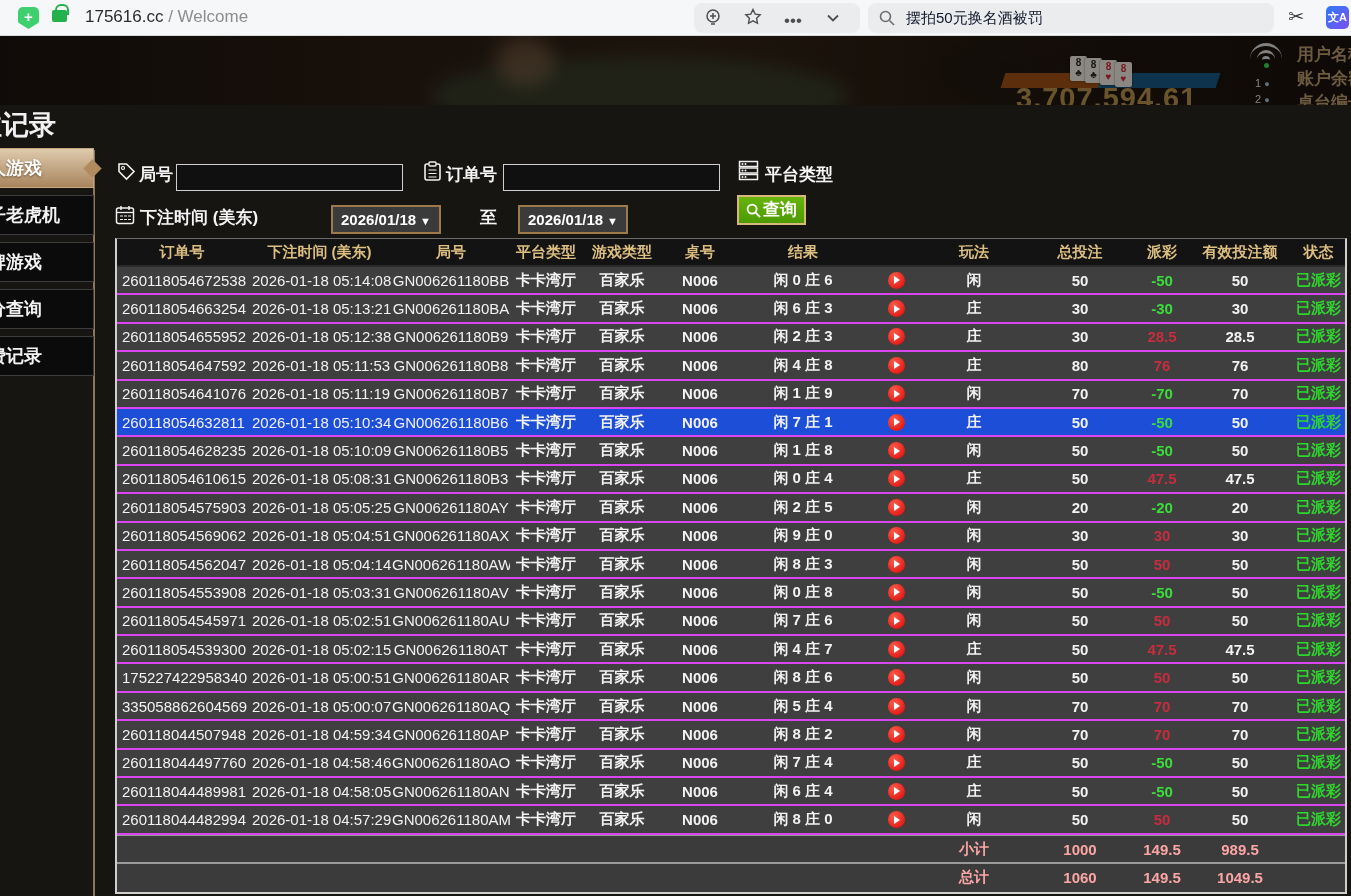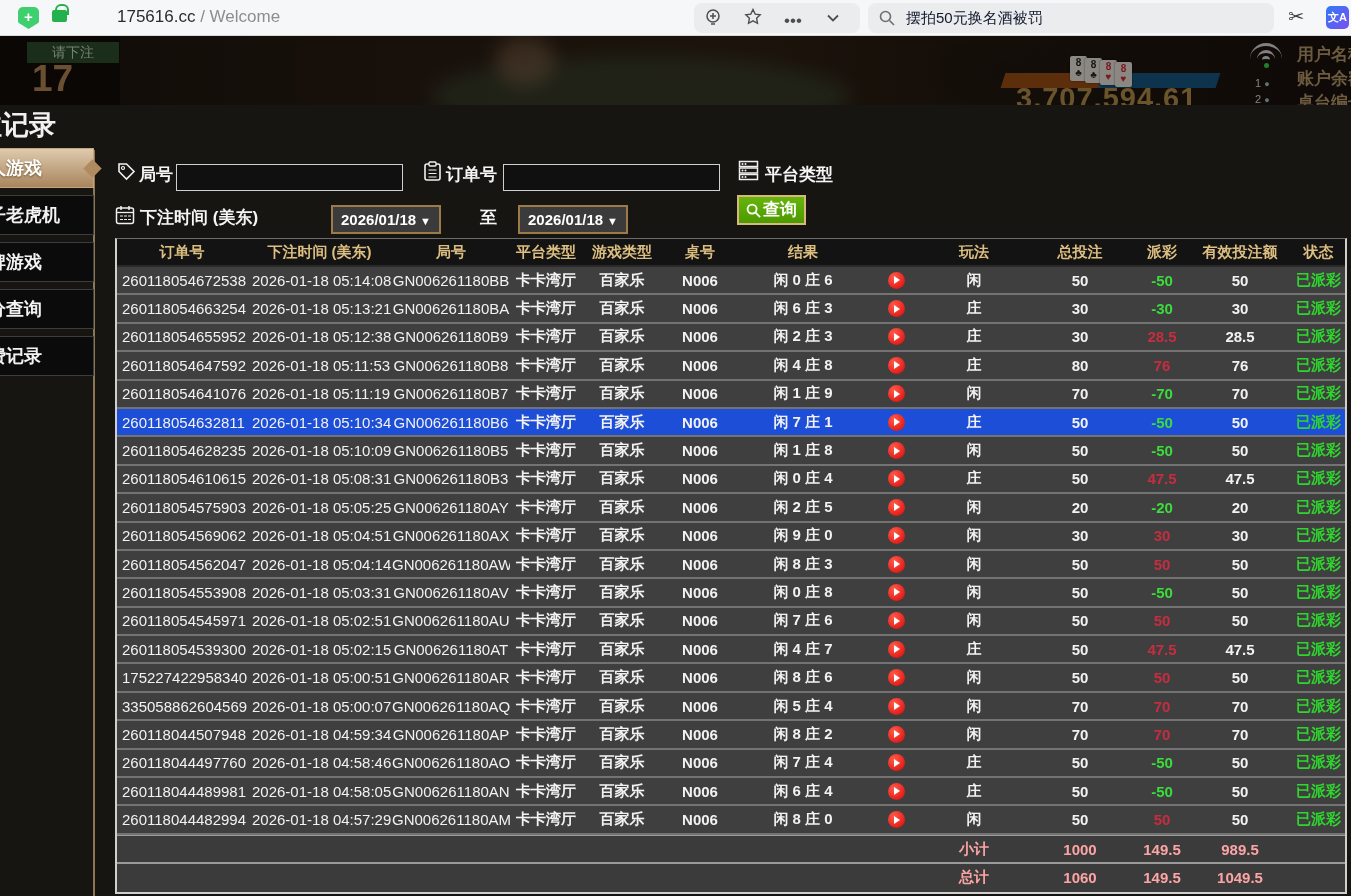--- a/index.html
+++ b/index.html
@@ -6,21 +6,21 @@
   html,body { width:1351px; height:896px; overflow:hidden; background:#000; }
   body { font-family:"Liberation Sans","DejaVu Sans",sans-serif; }
   .screen { position:absolute; width:1351px; height:896px; background:#161412; }
 
   
   .browser-bar { position:absolute; left:0; top:0; width:1351px; height:36px; background:#f6f7f8; border-bottom:1px solid #d9d9d9; }
   .shield { position:absolute; left:18px; top:7px; width:21px; height:22px; background:#3ecf6e; border-radius:5px 5px 8px 8px; clip-path:polygon(0 0,100% 0,100% 70%,50% 100%,0 70%); }
   .shield::after { content:"+"; position:absolute; left:0; top:0; width:100%; text-align:center; color:#fff; font-size:15px; font-weight:bold; line-height:20px; }
   .lock { position:absolute; left:52px; top:10px; width:15px; height:12px; background:#22b14c; border-radius:2px; }
   .lock::before { content:""; position:absolute; left:2.5px; top:-6px; width:10px; height:9px; border:2.5px solid #22b14c; border-bottom:none; border-radius:6px 6px 0 0; }
-  .url { position:absolute; left:85px; top:7px; font-size:17px; color:#2b2b2b;margin-left:32px; }
+  .url { position:absolute; left:85px; top:7px; font-size:17px; color:#2b2b2b; }
   .url .path { color:#8d8d8d; }
   .tool-pill { position:absolute; left:694px; top:3px; width:166px; height:30px; background:#ebecee; border-radius:8px; }
   .tb-ic { position:absolute; top:5px; width:26px; height:26px; color:#4e4e4e; font-size:17px; text-align:center; line-height:26px; }
   .search-pill { position:absolute; left:868px; top:3px; width:406px; height:30px; background:#ebecee; border-radius:8px; color:#0f172a; font-size:15px; line-height:30px; }
   .search-pill svg { position:absolute; left:11px; top:7px; }
   .search-pill span { position:absolute; left:38px; }
   .scissors { position:absolute; left:1288px; top:5px; font-size:19px; color:#3a3a3a; }
   .translate { position:absolute; left:1326px; top:6px; width:23px; height:23px; border-radius:5px; background:linear-gradient(135deg,#2f7bf5,#7a4ff0); color:#fff; font-size:11px; font-weight:bold; text-align:center; line-height:23px; }
 
   
@@ -60,21 +60,21 @@
   .txt-input { position:absolute; height:27px; background:#101010; border:1px solid #cfcfcf; color:#eee; font-size:14px; padding:0 6px; }
   .sel { position:absolute; background:#3b3b3b; border:2px solid #9c7a4a; color:#fff; font-size:15px; font-weight:bold; text-align:center; cursor:pointer; }
   .sel .car { font-size:11px; margin-left:4px; }
   .sel-platform { text-align:left; padding-left:9px; background:#2c2c2c; }
   .sel-platform .car { position:absolute; right:10px; top:1px; }
   .btn-query { position:absolute; left:737px; top:90px; width:69px; height:30px; background:linear-gradient(#66b40a,#4c9a00); border:2px solid #d8b87a; color:#fff; font-size:17px; font-weight:bold; text-align:center; line-height:26px; cursor:pointer; }
   .btn-query svg { vertical-align:-3px; margin-right:2px; }
 
   
   .btable { position:absolute; left:115px; top:133px; width:1232px; border:2px solid #cfcfcf; border-top:1px solid #6b6b6b; background:#403f3f; }
-  .trow { display:grid; grid-template-columns:130px 145px 118px 72px 80px 76px 130px 56px 100px 112px 52px 104px 53px; align-items:center; height:28.4px; background:#403f3f; border-bottom:2px solid #737373; color:#f2f2f2; font-size:15px; }
+  .trow { display:grid; grid-template-columns:130px 145px 118px 72px 80px 76px 130px 56px 100px 112px 52px 104px 53px; align-items:center; height:28.4px; background:#403f3f; border-bottom:2px solid #d946ef; color:#f2f2f2; font-size:15px; }
   .trow.head { height:28px; background:#131313; color:#dcbe81; font-weight:bold; border-bottom:2px solid #2a2a2a; }
   .trow.hl { background:#1d4ed8; }
   .tc { text-align:center; white-space:nowrap; overflow:hidden; }
   .tc.l { text-align:left; padding-left:5px; }
   .tc.bold { font-weight:bold; }
   .pos { color:#c62d3f; }
   .neg { color:#3bdc3b; }
   .status-ok { color:#2ed62e; font-weight:bold; }
   .playbtn { width:17px; height:17px; margin:0 auto; border-radius:50%; background:radial-gradient(circle at 35% 30%,#ff5a4a,#d90606); cursor:pointer; position:relative; }
   .playbtn::after { content:""; position:absolute; left:6.5px; top:4.5px; border-left:6px solid #fff; border-top:4px solid transparent; border-bottom:4px solid transparent; }
@@ -139,24 +139,20 @@
       <i style="left:9px;top:9px;width:18px;height:18px;"></i>
       <i style="left:14px;top:15px;width:8px;height:8px;"></i>
       <span style="position:absolute;left:16px;top:22px;width:5px;height:5px;border-radius:50%;background:#35c948;"></span>
     </div>
     <div class="seats"><span>1</span> <b>●</b><br><span>2</span> <b>●</b></div>
     <div class="uinfo">
       <div>用户名称</div>
       <div>账户余额</div>
       <div>桌台编号</div>
     </div>
-    <div class="bet-panel">
-      <div class="bet-prompt">请下注</div>
-      <div class="countdown">17</div>
-    </div>
     <div class="strip-dim"></div>
   </div>
 
   <div class="main">
     <div class="title-wrap">
       <div class="page-title">投注记录</div>
     </div>
     <div class="v-div"></div>
     <div id="sidebar-menu">
         <div class="side-item active" style="top: 43px;">

